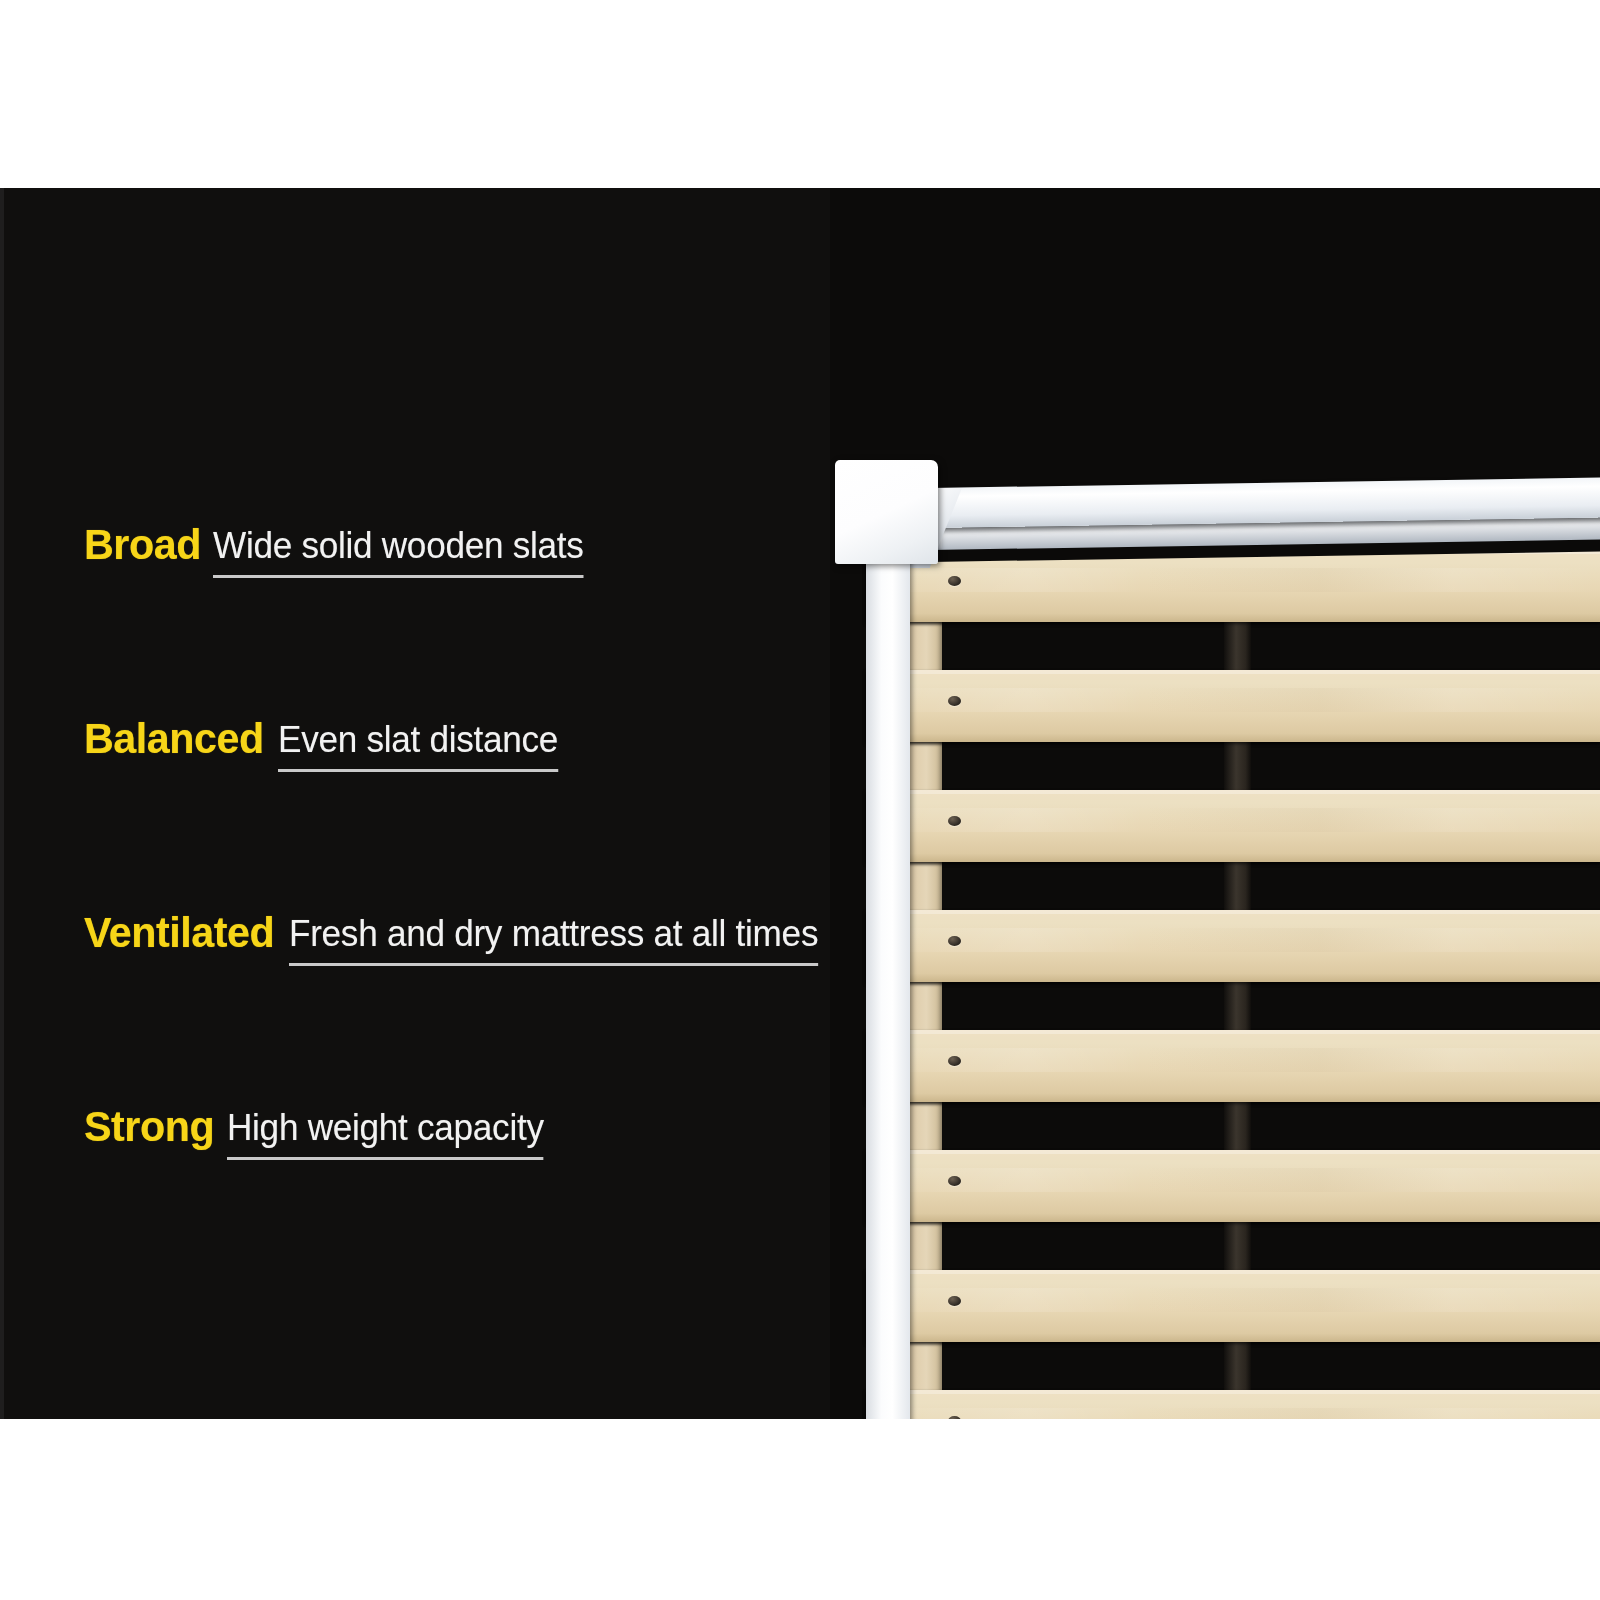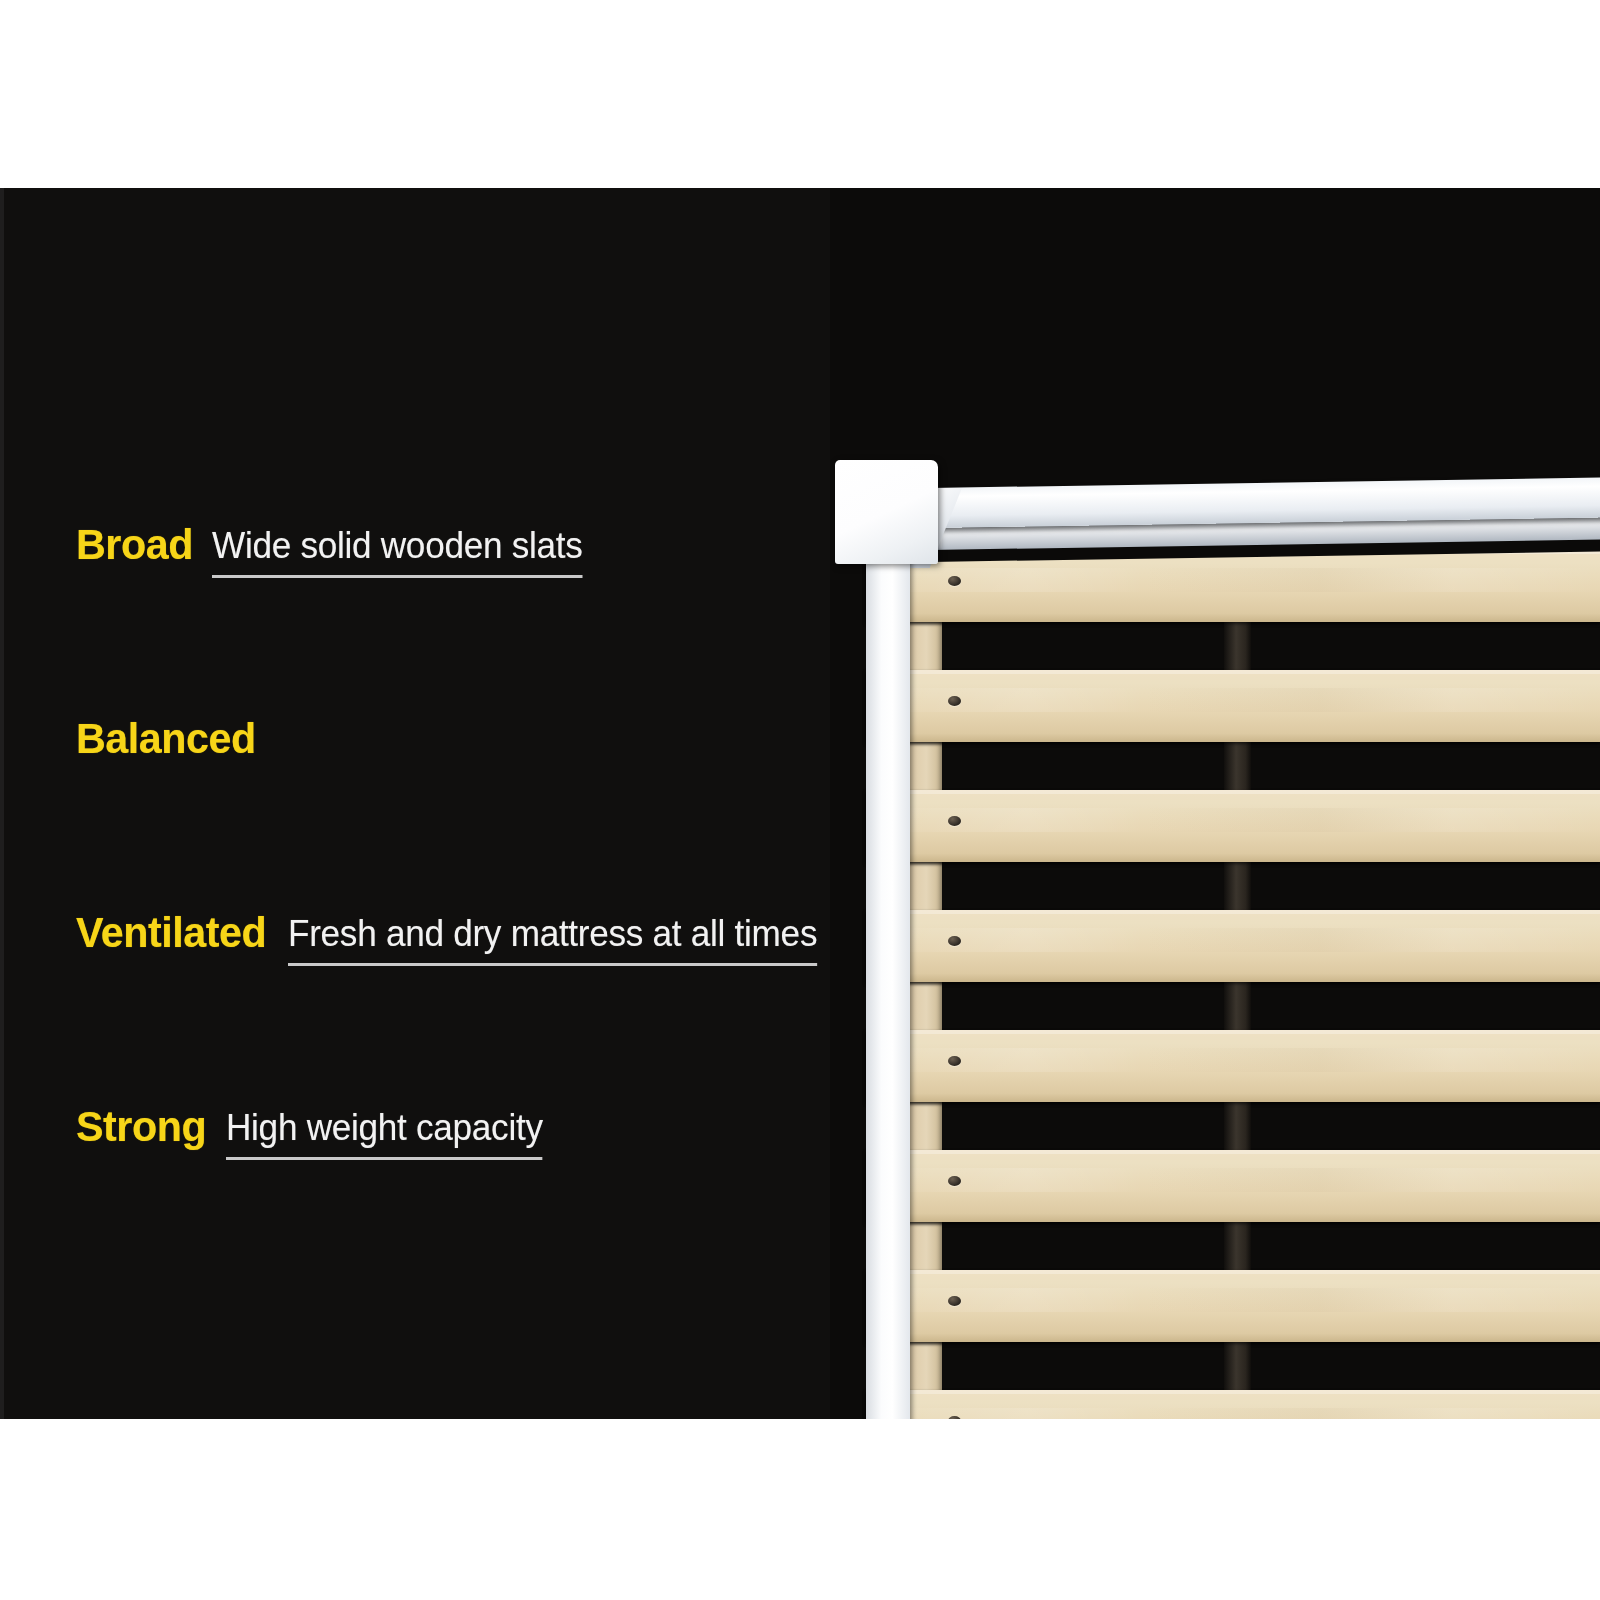--- a/index.html
+++ b/index.html
@@ -57,21 +57,21 @@
     line-height: 1;
     transform: scaleX(0.93);
     transform-origin: center top;
     text-shadow: 0 0 2px rgba(255,255,255,0.35);
     white-space: nowrap;
   }
 
   
   .features {
     position: absolute;
-    left: 76px;
+    left: 84px;
     top: 372px;
     width: 760px;
   }
   .feature-row {
     position: relative;
     height: 194px;
     display: flex;
     align-items: flex-end;
   }
   .feature-key {
@@ -80,21 +80,21 @@
     font-size: 43px;
     line-height: 1;
     letter-spacing: -0.5px;
     white-space: nowrap;
     transform: scaleX(0.96);
     transform-origin: left bottom;
     text-shadow: 0 0 1px rgba(247,213,24,.5);
   }
   .feature-desc-wrap {
     position: relative;
-    margin-left: 14px;
+    margin-left: 7px;
     padding-bottom: 2px;
   }
   .feature-desc {
     color: #f2f2f2;
     font-size: 37px;
     line-height: 1;
     white-space: nowrap;
     letter-spacing: -0.3px;
     transform: scaleX(0.95);
     transform-origin: left bottom;
@@ -278,20 +278,24 @@
     <div class="feature-row">
       <span class="feature-key">Broad</span>
       <span class="feature-desc-wrap">
         <span class="feature-desc">Wide solid wooden slats</span>
         <span class="feature-underline"></span>
       </span>
     </div>
 
     <div class="feature-row">
       <span class="feature-key">Balanced</span>
+      <span class="feature-desc-wrap">
+        <span class="feature-desc">Even slat distance</span>
+        <span class="feature-underline"></span>
+      </span>
     </div>
 
     <div class="feature-row">
       <span class="feature-key">Ventilated</span>
       <span class="feature-desc-wrap">
         <span class="feature-desc">Fresh and dry mattress at all times</span>
         <span class="feature-underline"></span>
       </span>
     </div>
 

